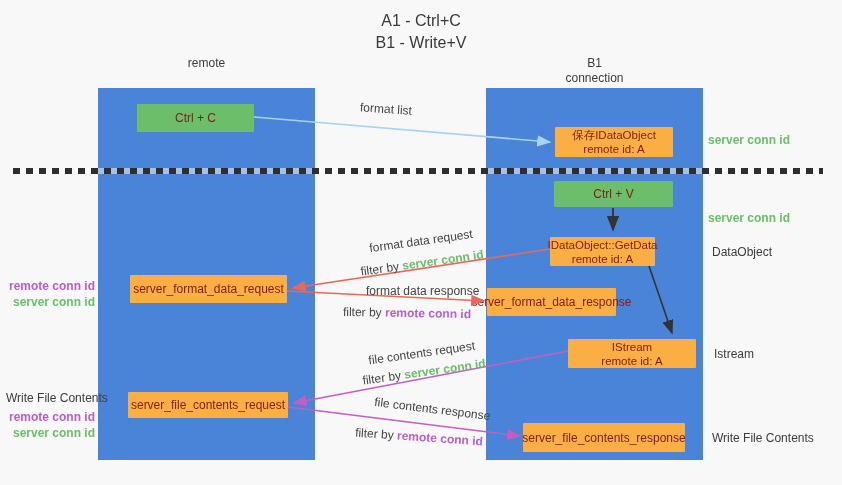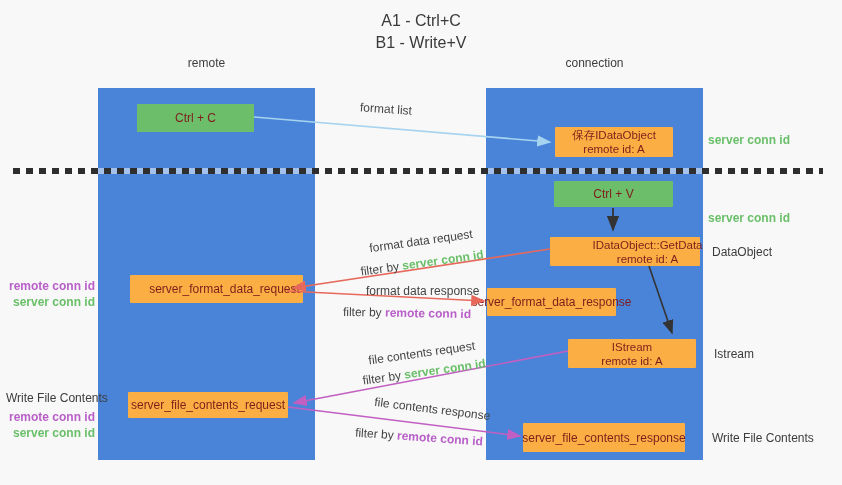--- a/index.html
+++ b/index.html
@@ -44,20 +44,21 @@
 
   <div class="abs title">
     <span class="tline">A1 - Ctrl+C</span>
     <span class="tline">B1 - Write+V</span>
   </div>
 
   <div class="abs colhead" style="left:98px;">
     <div>remote</div>
   </div>
   <div class="abs colhead" style="left:486px;">
+    <div>B1</div>
     <div>connection</div>
   </div>
 
   <div class="abs column col-a1"></div>
   <div class="abs column col-b1"></div>
 
   <div class="abs dotline"></div>
 
   <div class="abs node green" style="left:137px;top:104px;width:117px;height:28px;">
     <span>Ctrl + C</span>
@@ -65,26 +66,26 @@
 
   <div class="abs node orange" style="left:555px;top:127px;width:118px;height:30px;font-size:11.5px;">
     <span>保存IDataObject</span>
     <span>remote id: A</span>
   </div>
 
   <div class="abs node green" style="left:554px;top:181px;width:119px;height:26px;">
     <span>Ctrl + V</span>
   </div>
 
-  <div class="abs node orange" style="left:550px;top:237px;width:105px;height:29px;font-size:11.5px;padding-left:45px;">
+  <div class="abs node orange" style="left:550px;top:237px;width:105px;height:29px;font-size:11.5px;">
     <span>IDataObject::GetData</span>
     <span>remote id: A</span>
   </div>
 
-  <div class="abs node orange" style="left:130px;top:275px;width:157px;height:28px;padding-left:16px;">
+  <div class="abs node orange" style="left:130px;top:275px;width:157px;height:28px;">
     <span>server_format_data_request</span>
   </div>
 
   <div class="abs node orange" style="left:487px;top:288px;width:129px;height:28px;">
     <span>server_format_data_response</span>
   </div>
 
   <div class="abs node orange" style="left:568px;top:339px;width:128px;height:29px;font-size:11.5px;">
     <span>IStream</span>
     <span>remote id: A</span>

